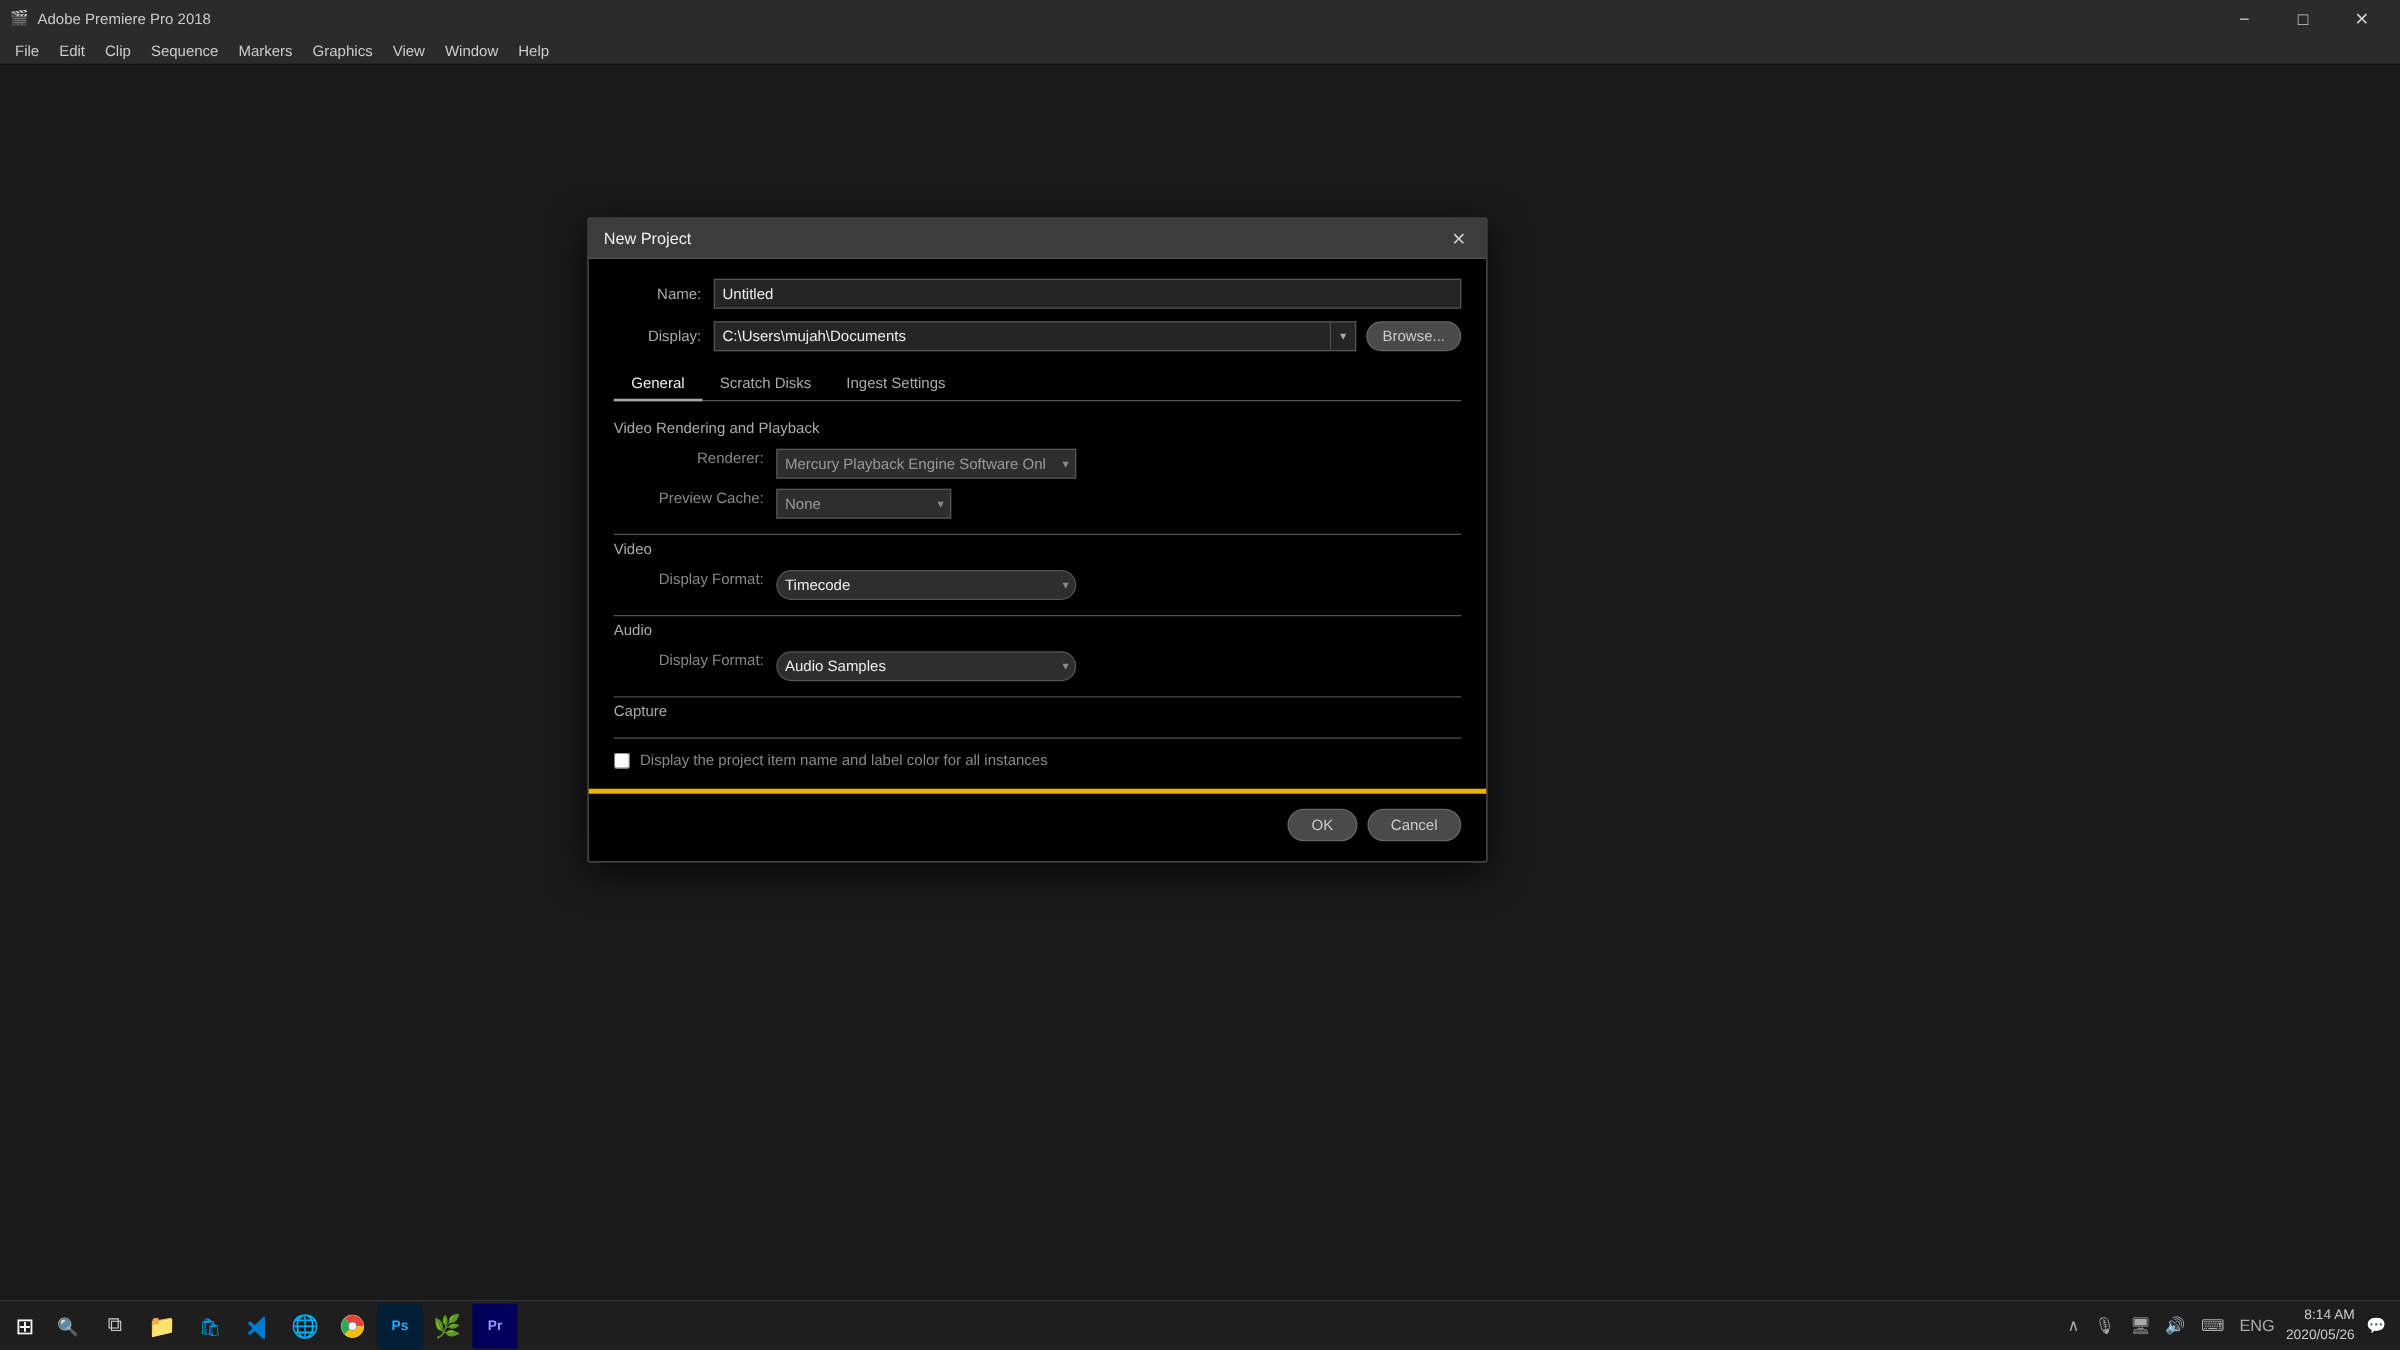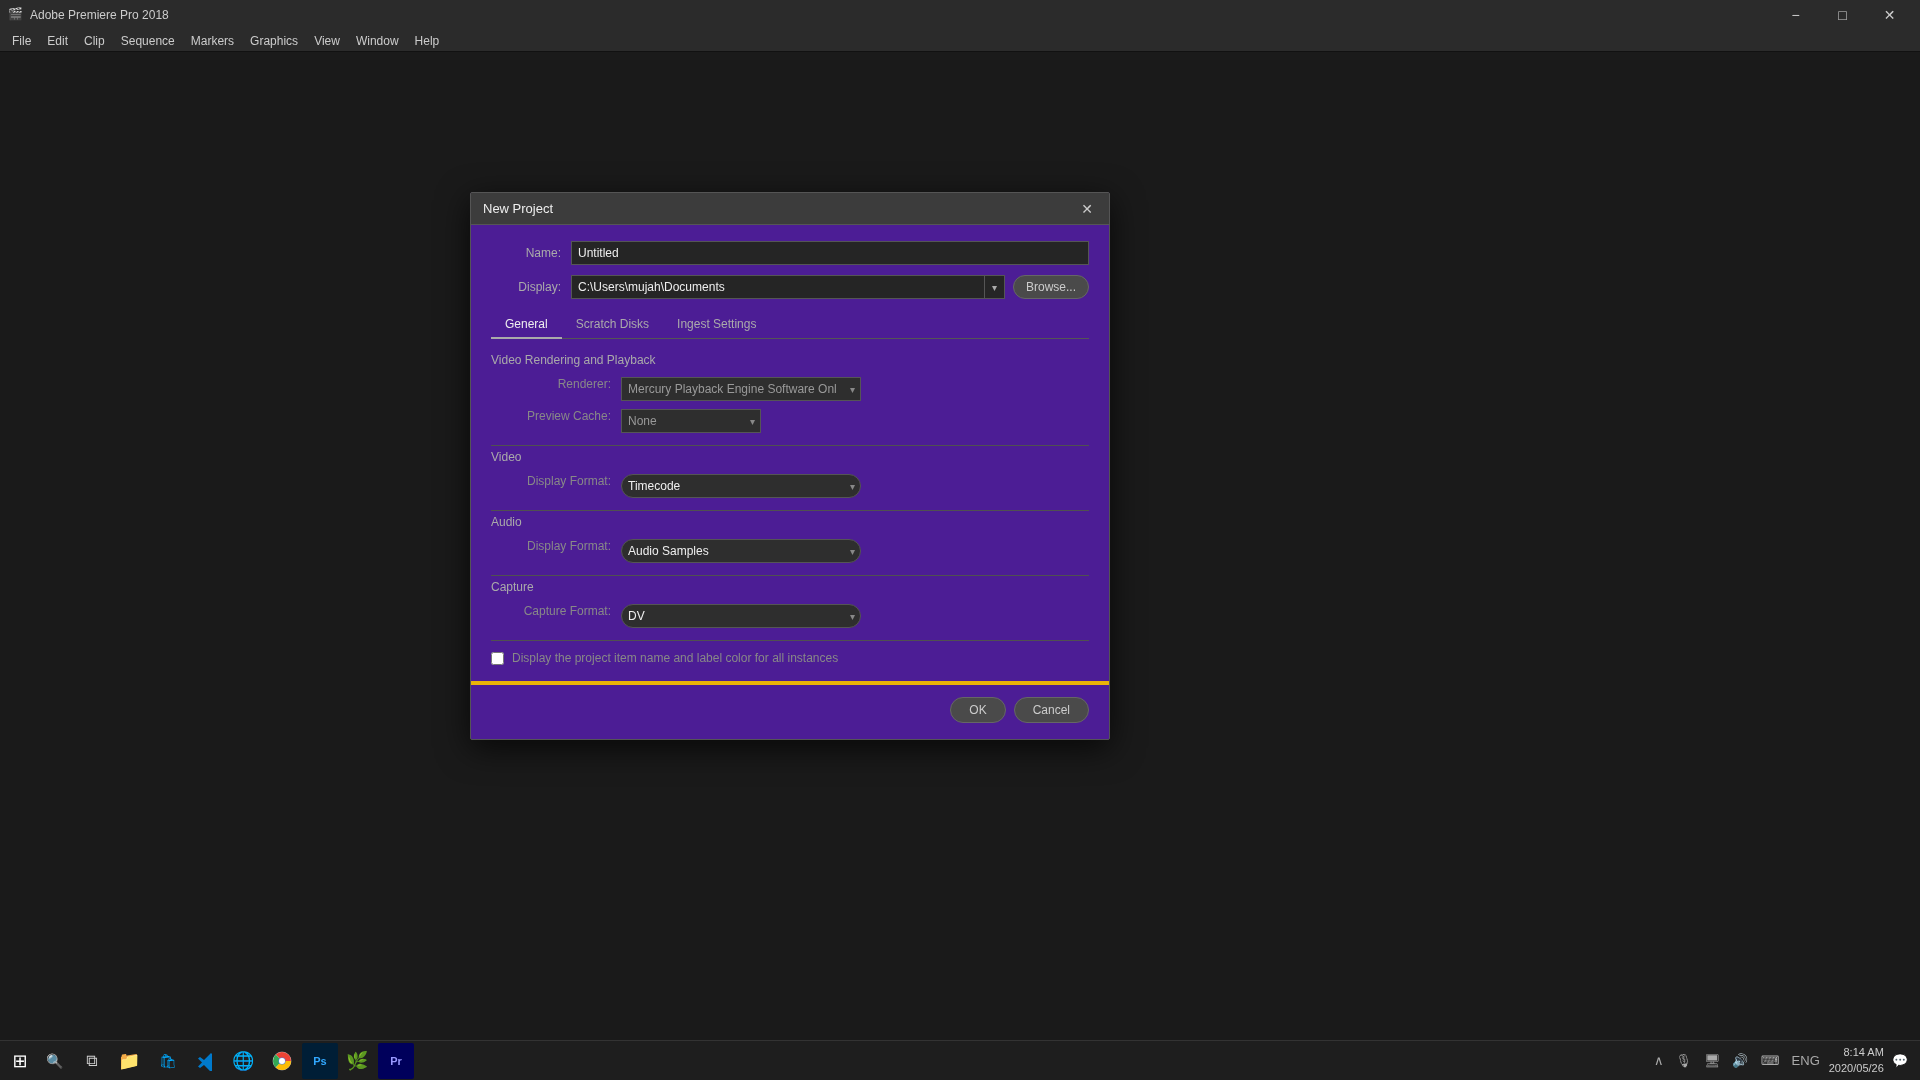--- a/index.html
+++ b/index.html
@@ -129,27 +129,27 @@
       font-size: 11px;
       color: #ccc;
     }
     .taskbar-clock {
       text-align: right;
       line-height: 1.4;
     }
 
     
     .dialog {
-      width: 640px;
-      background: #4c1d95;
+      width: 720px;
+      background: #000000;
       border: 1px solid #555;
       border-radius: 2px;
       box-shadow: 0 8px 32px rgba(0,0,0,0.7);
       position: absolute;
-      top: 140px;
+      top: 122px;
       left: 470px;
     }
     .dialog-titlebar {
       height: 32px;
       background: #3c3c3c;
       display: flex;
       align-items: center;
       padding: 0 12px;
       border-bottom: 1px solid #555;
     }
@@ -432,28 +432,20 @@
           <div class="select-wrapper select-wrapper-wide">
             <select style="width:240px; color:#eee; background:#2e2e2e;">
               <option>Audio Samples</option>
             </select>
           </div>
         </div>
       </div>
 
       <div class="section">
         <div class="section-title">Capture</div>
-        <div class="section-row">
-          <span class="section-label">Capture Format:</span>
-          <div class="select-wrapper select-wrapper-wide">
-            <select style="width:240px; color:#eee; background:#2e2e2e;">
-              <option>DV</option>
-            </select>
-          </div>
-        </div>
       </div>
 
       <div class="checkbox-row">
         <input type="checkbox" style="">
         <span class="checkbox-label">Display the project item name and label color for all instances</span>
       </div>
     </div>
 
     <div class="dialog-footer">
       <button class="footer-btn">OK</button>

